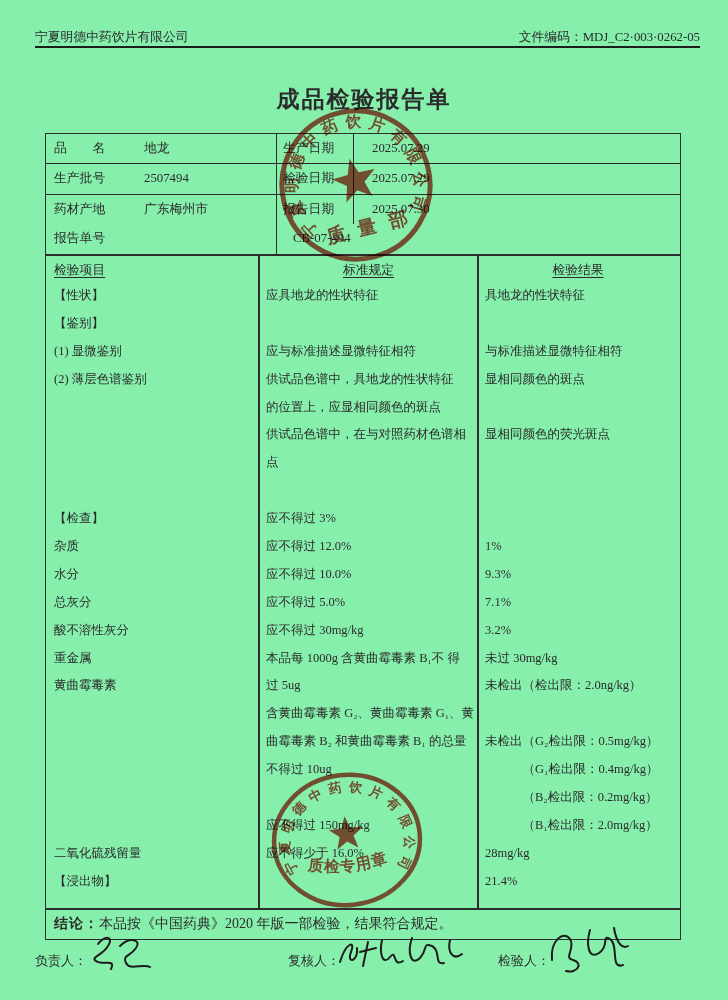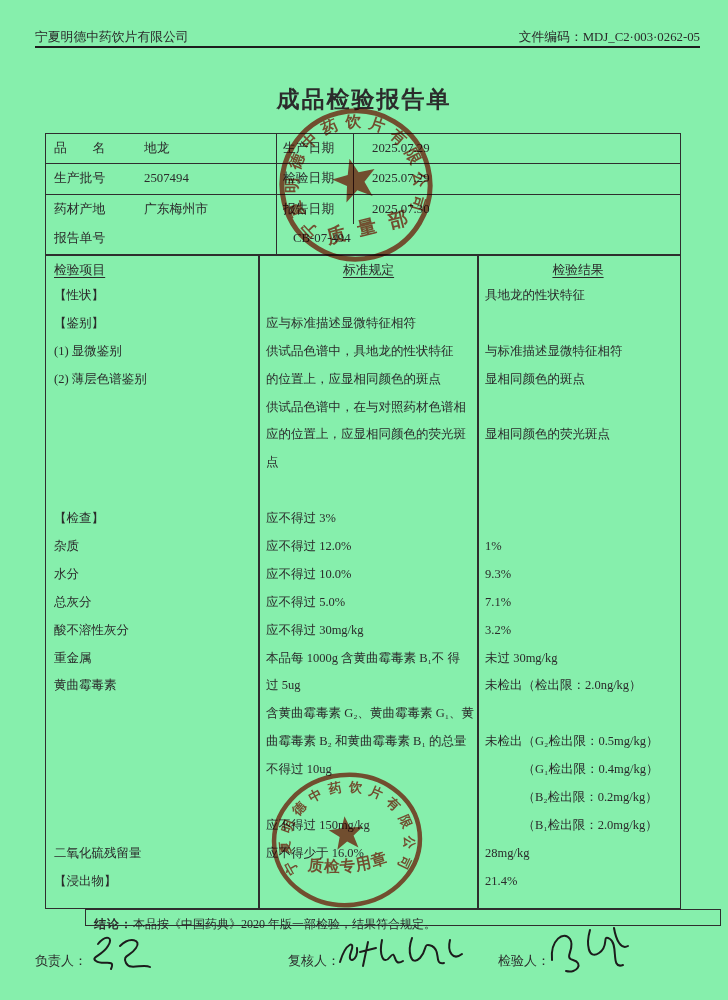--- a/index.html
+++ b/index.html
@@ -32,22 +32,22 @@
   .th-std{left:213px;width:219px;text-align:center;}
   .th-res{left:432px;width:200px;text-align:center;}
   .tcol{position:absolute;top:26px;font-size:12.5px;}
   .col-item{left:8px;width:200px;}
   .col-std{left:220px;width:209px;}
   .col-res{left:439px;width:192px;}
   .tline{height:27.9px;line-height:27.9px;white-space:pre;}
   .vline{position:absolute;top:0;bottom:0;width:1.5px;background:#2e2e2e;}
   .v1{left:212px;} .v2{left:431px;}
   
-  .conclusion{position:absolute;left:45px;top:909px;width:636px;height:17px;line-height:28px;
-    border:1.5px solid #2e2e2e;box-sizing:border-box;font-size:12px;padding-left:8px;margin-left:40px;}
+  .conclusion{position:absolute;left:45px;top:909px;width:636px;height:31px;line-height:28px;
+    border:1.5px solid #2e2e2e;box-sizing:border-box;font-size:14px;padding-left:8px;}
   .conclusion b{letter-spacing:1px;}
   
   .sig-strip{position:absolute;left:0;top:922px;width:728px;height:70px;}
   .sig-label{position:absolute;top:30px;font-size:13px;}
   .sig-resp{left:35px;} .sig-rev{left:288px;} .sig-insp{left:498px;}
   .sig-svg{position:absolute;}
   .sig1{left:80px;top:8px;} .sig2{left:332px;top:6px;} .sig3{left:542px;top:0px;}
   .sig-svg path{stroke:#1c1c1c;stroke-width:2;fill:none;stroke-linecap:round;stroke-linejoin:round;}
   
   .stamp{position:absolute;mix-blend-mode:multiply;opacity:.86;}
@@ -132,26 +132,26 @@
         <div class="tline">黄曲霉毒素</div>
         <div class="tline"></div>
         <div class="tline"></div>
         <div class="tline"></div>
         <div class="tline"></div>
         <div class="tline"></div>
         <div class="tline">二氧化硫残留量</div>
         <div class="tline">【浸出物】</div>
       </div>
     <div class="tcol col-std">
+        <div class="tline">应具地龙的性状特征</div>
         <div class="tline"></div>
         <div class="tline">应与标准描述显微特征相符</div>
         <div class="tline">供试品色谱中，具地龙的性状特征</div>
         <div class="tline">的位置上，应显相同颜色的斑点</div>
         <div class="tline">供试品色谱中，在与对照药材色谱相</div>
-        <div class="tline">应的位置上，应显相同颜色的荧光斑</div>
         <div class="tline">点</div>
         <div class="tline"></div>
         <div class="tline">应不得过 3%</div>
         <div class="tline">应不得过 12.0%</div>
         <div class="tline">应不得过 10.0%</div>
         <div class="tline">应不得过 5.0%</div>
         <div class="tline">应不得过 30mg/kg</div>
         <div class="tline">本品每 1000g 含黄曲霉毒素 B₁不 得</div>
         <div class="tline">过 5ug</div>
         <div class="tline">含黄曲霉毒素 G₂、黄曲霉毒素 G₁、黄</div>

